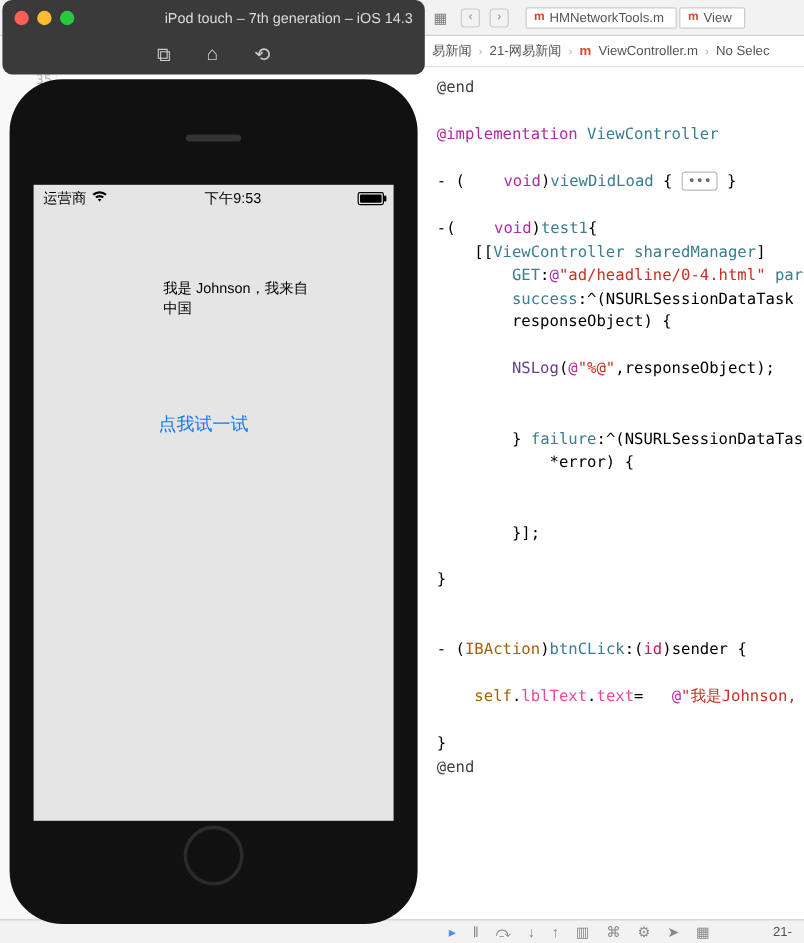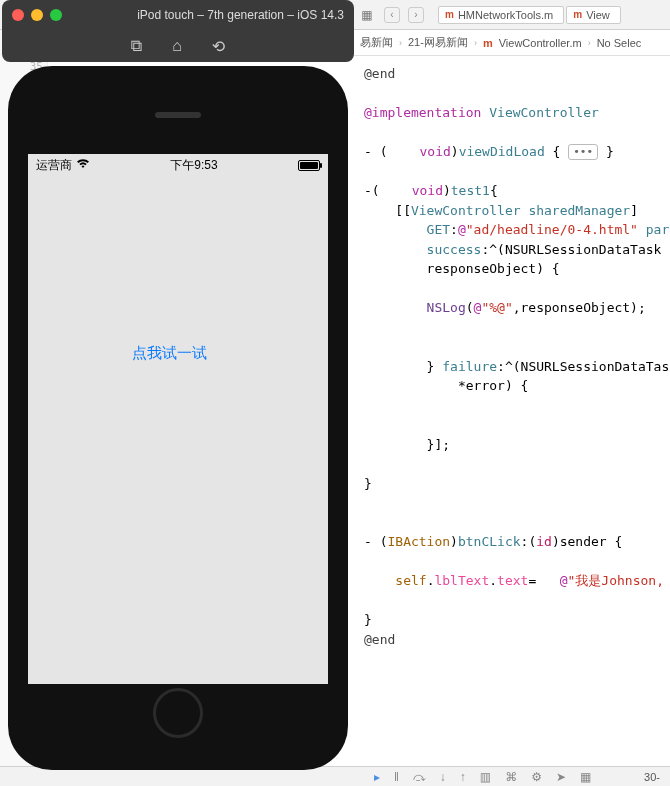--- a/index.html
+++ b/index.html
@@ -193,21 +193,21 @@
     <span class="play">▸</span>
     <span>‖</span>
     <span>⤼</span>
     <span>↓</span>
     <span>↑</span>
     <span>▥</span>
     <span>⌘</span>
     <span>⚙</span>
     <span>➤</span>
     <span>▦</span>
-    <span class="crumb">30-</span>
+    <span class="crumb">21-</span>
   </div>
 </div>
 
 <div class="sim-window">
   <div class="sim-titlebar">
     <div class="traffic">
       <span class="tl red"></span>
       <span class="tl yel"></span>
       <span class="tl grn"></span>
     </div>
@@ -230,18 +230,19 @@
               <svg width="14" height="11" viewBox="0 0 14 11">
                   <path d="M7 10 L8.5 8.2 A2.3 2.3 0 0 0 5.5 8.2 Z M3.3 6 A5.6 5.6 0 0 1 10.7 6 L9.3 7.3 A3.6 3.6 0 0 0 4.7 7.3 Z M1 3.6 A9 9 0 0 1 13 3.6 L11.6 5 A7 7 0 0 0 2.4 5 Z" fill="#000"></path>
                 </svg>
             </span>
           </div>
           <span>下午9:53</span>
           <span class="battery">
               <span class="fill"></span>
             </span>
         </div>
+        <div class="app-label">我是 Johnson，我来自中国</div>
         <div class="app-button">点我试一试</div>
       </div>
       <div class="homebtn"></div>
     </div>
   </div>
 </div>
 
 </body></html>

